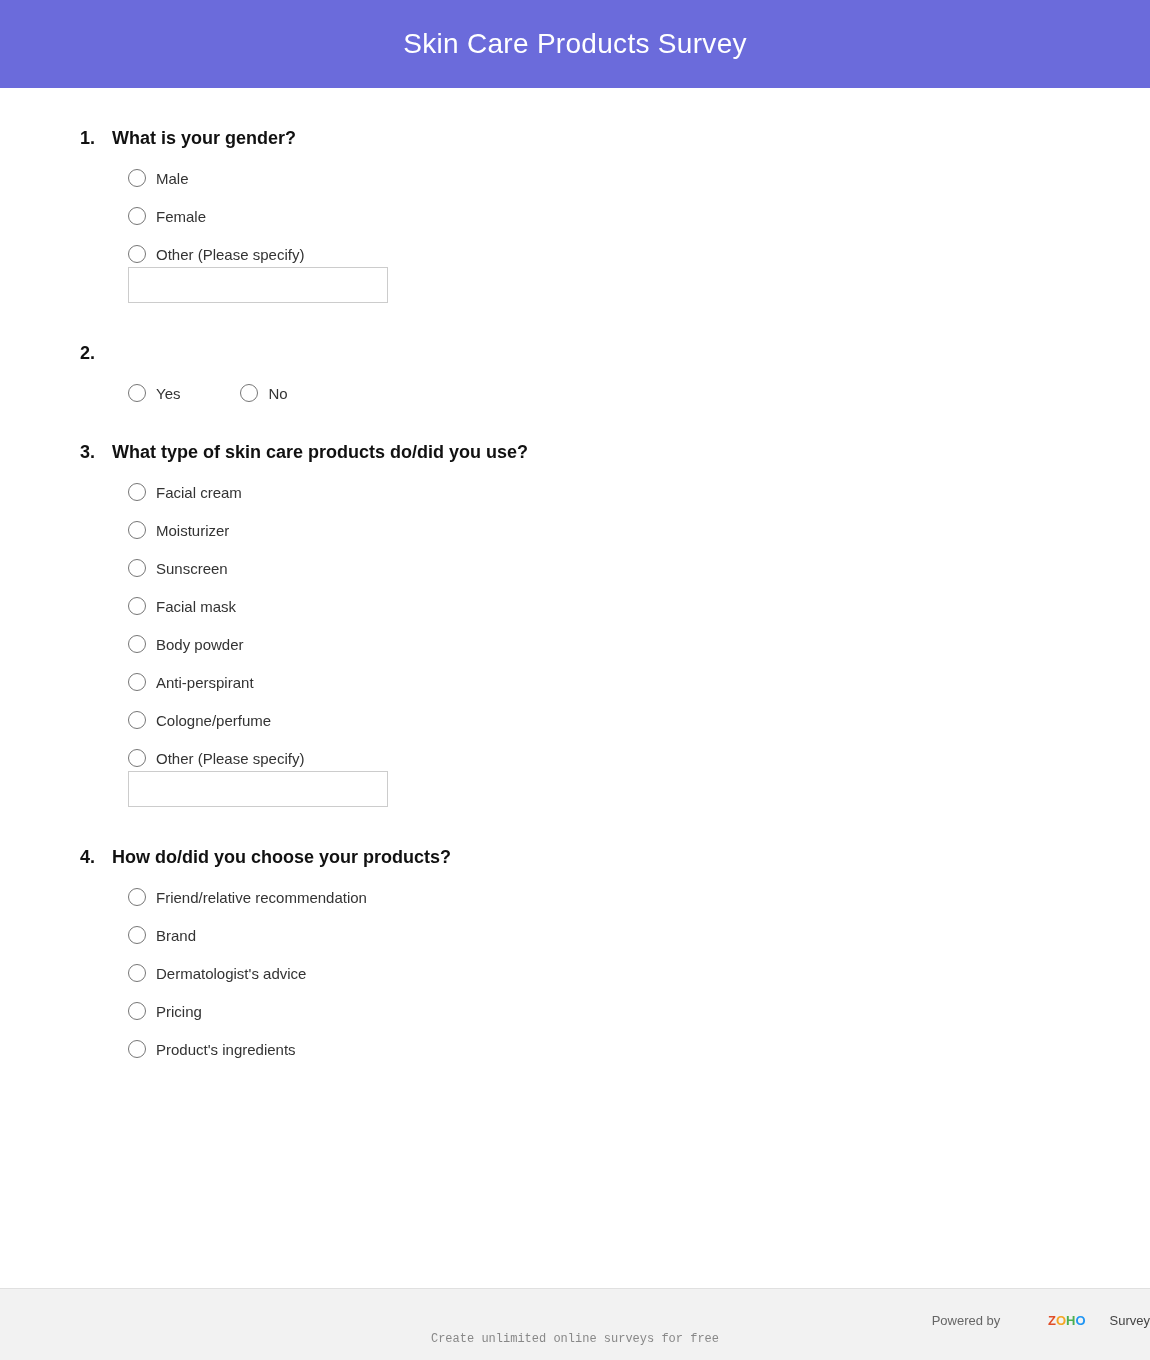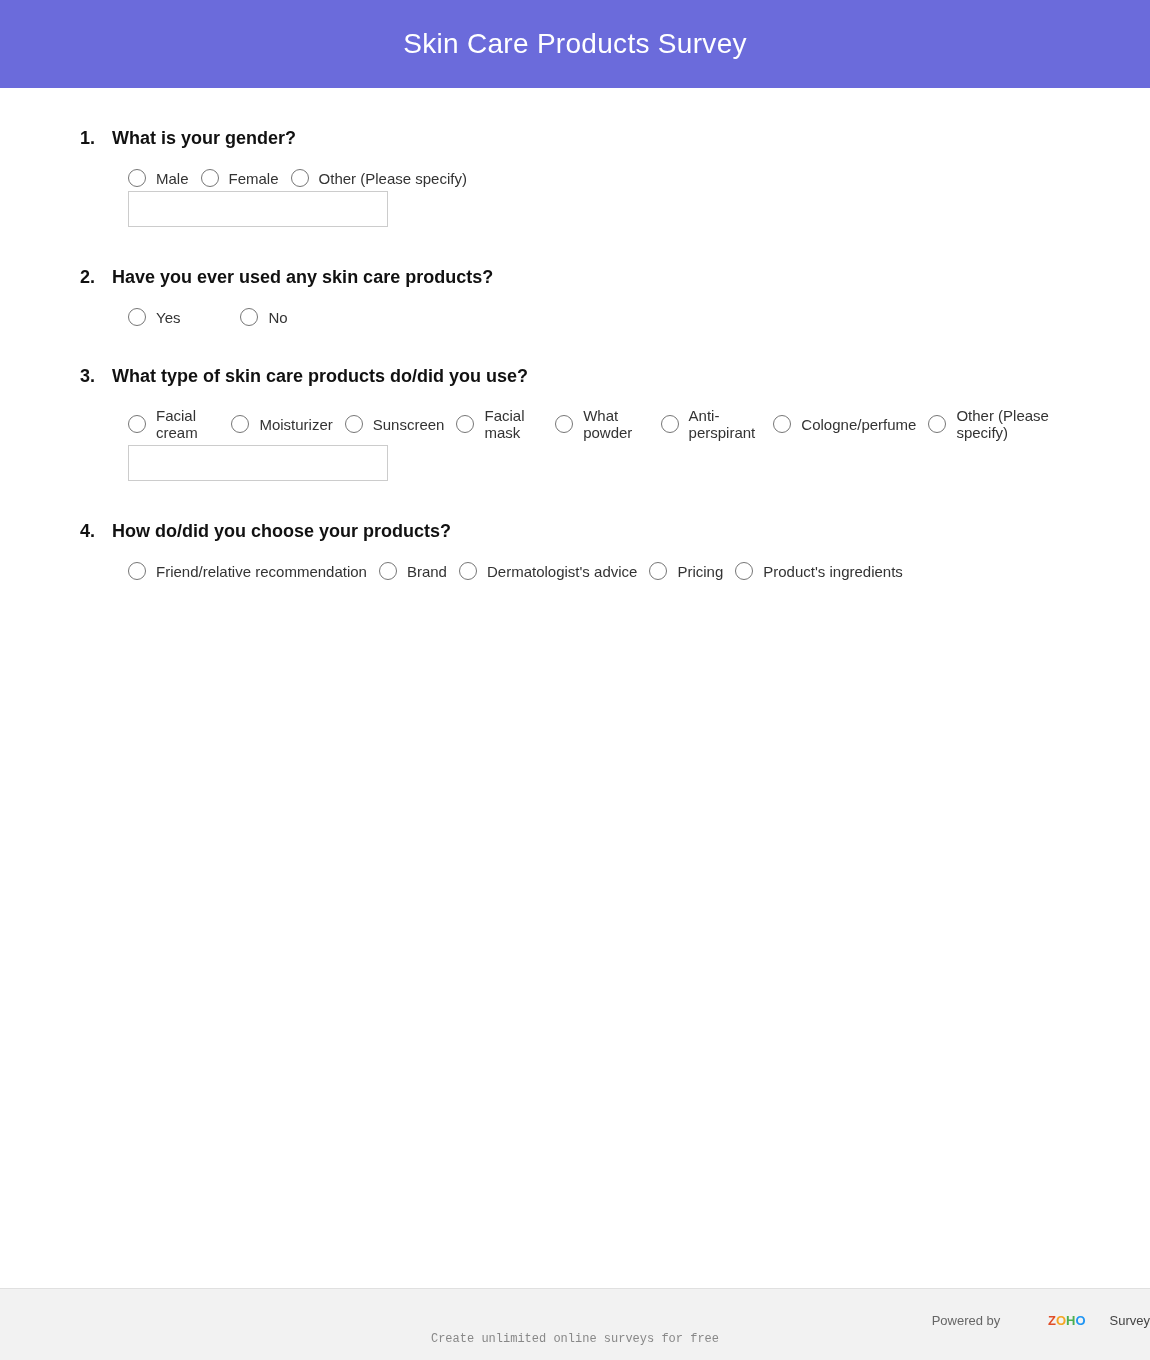--- a/index.html
+++ b/index.html
@@ -56,22 +56,22 @@
     }
 
     .question-text {
       font-size: 18px;
       font-weight: 700;
     }
 
     .options-list {
       margin-left: 48px;
       display: flex;
-      flex-direction: row;
-      gap: 12px;
+      flex-direction: column;
+      gap: 20px;
     }
 
     .option-row {
       display: flex;
       align-items: center;
       gap: 10px;
       font-size: 15px;
       color: #333;
     }
 
@@ -177,21 +177,20 @@
         <input type="radio" name="q1" id="q1_other" style="">
         <label for="q1_other">Other (Please specify)</label>
       </div>
     </div>
     <input type="text" class="other-text-input" placeholder="" style="">
   </div>
 
   <div class="question-block">
     <div class="question-label">
       <span class="question-number">2.</span>
-      <span class="question-text">Have you ever used any skin care products?</span>
     </div>
     <div class="options-list">
       <div class="inline-options">
         <div class="option-row">
           <input type="radio" name="q2" id="q2_yes" style="">
           <label for="q2_yes">Yes</label>
         </div>
         <div class="option-row">
           <input type="radio" name="q2" id="q2_no" style="">
           <label for="q2_no">No</label>
@@ -217,21 +216,21 @@
       <div class="option-row">
         <input type="radio" name="q3" id="q3_sunscreen" style="">
         <label for="q3_sunscreen">Sunscreen</label>
       </div>
       <div class="option-row">
         <input type="radio" name="q3" id="q3_facial_mask" style="">
         <label for="q3_facial_mask">Facial mask</label>
       </div>
       <div class="option-row">
         <input type="radio" name="q3" id="q3_body_powder" style="">
-        <label for="q3_body_powder">What powder</label>
+        <label for="q3_body_powder">Body powder</label>
       </div>
       <div class="option-row">
         <input type="radio" name="q3" id="q3_antiperspirant" style="">
         <label for="q3_antiperspirant">Anti-perspirant</label>
       </div>
       <div class="option-row">
         <input type="radio" name="q3" id="q3_cologne" style="">
         <label for="q3_cologne">Cologne/perfume</label>
       </div>
       <div class="option-row">

